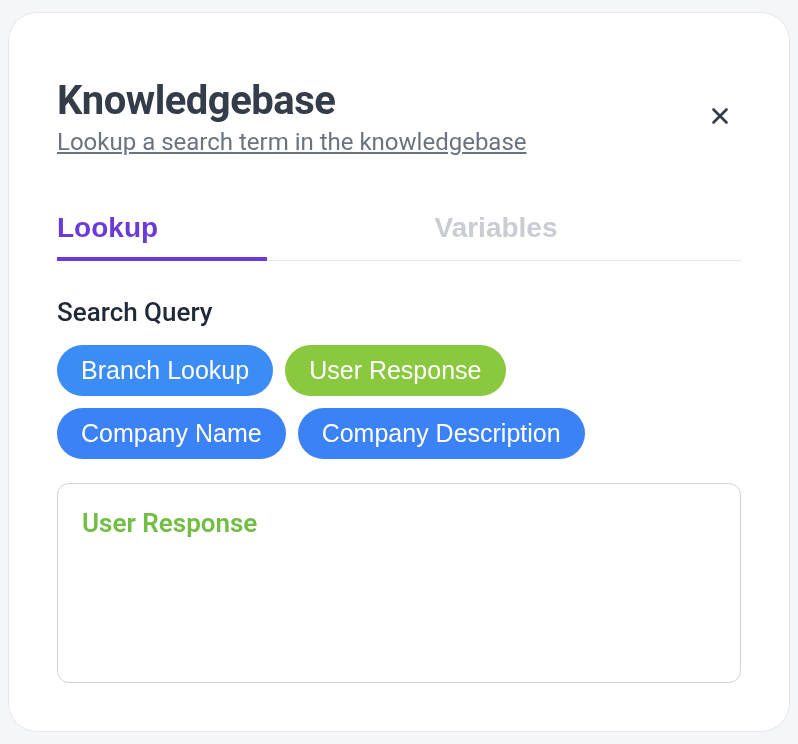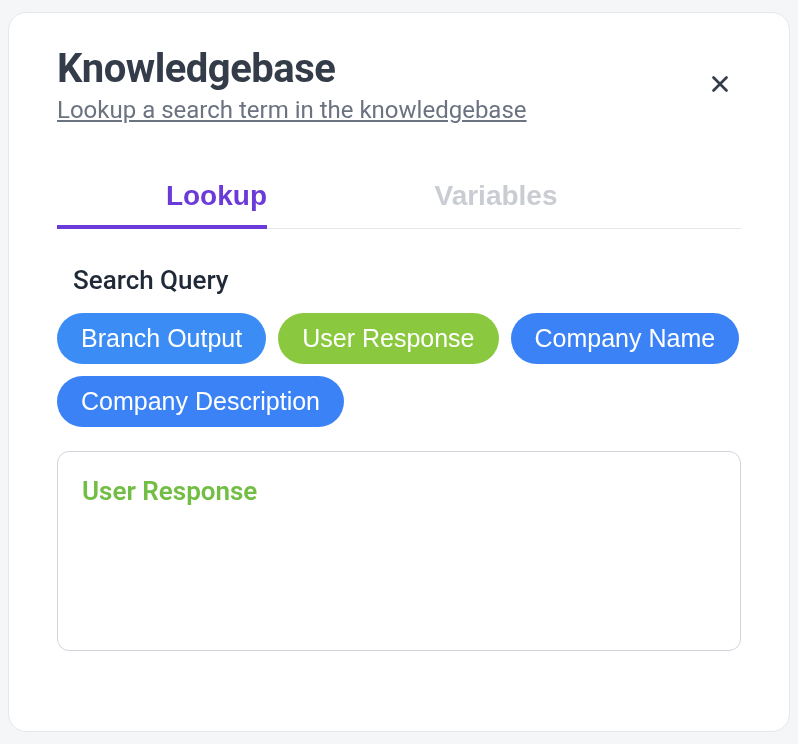--- a/index.html
+++ b/index.html
@@ -12,22 +12,22 @@
       font-family: -apple-system, BlinkMacSystemFont, 'Segoe UI', Roboto, Helvetica, Arial, sans-serif;
       background: #f5f6f8;
       width: 798px;
       height: 744px;
       padding: 12px 8px;
     }
     
     .panel {
       background: #ffffff;
       border: 1px solid #e5e7eb;
-      border-radius: 18px;
-      padding: 32px 48px 48px 48px;
+      border-radius: 29px;
+      padding: 64px 48px 48px 48px;
       height: 100%;
       position: relative;
     }
     
     .header {
       display: flex;
       justify-content: space-between;
       align-items: flex-start;
     }
     
@@ -69,21 +69,21 @@
     }
     
     .tabs {
       display: flex;
       border-bottom: 1px solid #e5e7eb;
       margin-top: 40px;
     }
     
     .tab {
       flex: none;
-      text-align: right;
+      text-align: left;
       padding: 16px 0;
       font-size: 28px;
       font-weight: 600;
       cursor: pointer;
       border: none;
       background: none;
       color: #c9cdd3;
       position: relative;
     }
     
@@ -104,21 +104,20 @@
     .tab-lookup { width: 210px; }
     .tab-access { width: 210px; padding-left: 30px; }
     .tab-variables { flex: 1; text-align: center; padding-right: 16px; }
     
     .section-label {
       font-size: 26px;
       font-weight: 500;
       color: #1f2937;
       margin-top: 36px;
       margin-bottom: 18px;
-      margin-left: 16px;
     }
     
     .chips {
       display: flex;
       flex-wrap: wrap;
       gap: 12px;
       margin-bottom: 24px;
     }
     
     .chip {
@@ -166,21 +165,21 @@
   </div>
 
   <div class="tabs">
     <button class="tab tab-lookup active">Lookup</button>
     <button class="tab tab-variables">Variables</button>
   </div>
 
   <div class="section-label">Search Query</div>
 
   <div class="chips">
-    <button class="chip chip-blue">Branch Output</button>
+    <button class="chip chip-blue">Branch Lookup</button>
     <button class="chip chip-lime">User Response</button>
     <button class="chip chip-green">Company Name</button>
     <button class="chip chip-green">Company Description</button>
   </div>
 
   <div class="query-box">
     <span>User Response</span>
   </div>
 
 </div>

